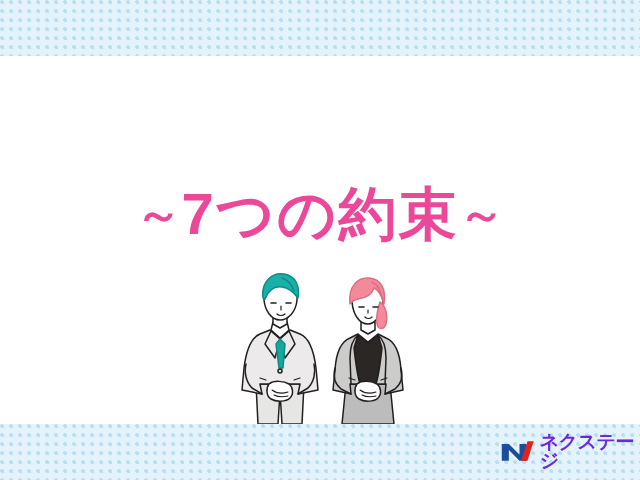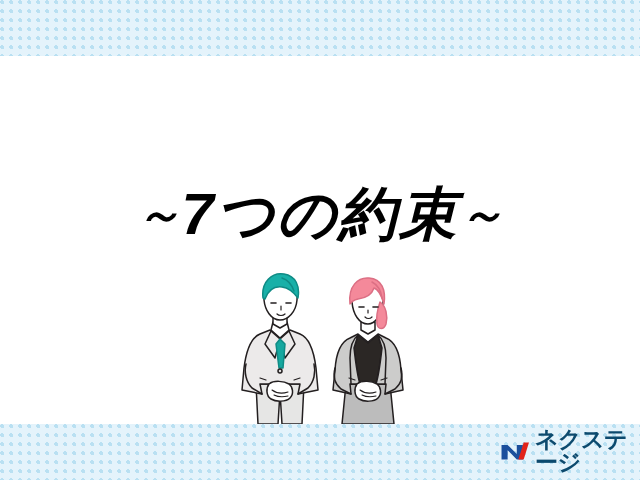--- a/index.html
+++ b/index.html
@@ -45,22 +45,21 @@
     font-size: 30px;
     font-weight: bold;
     letter-spacing: -0.5px;
     color: #1b5490;
   }
   #headline-sub {
     top: 176px;
     font-size: 58px;
     font-weight: bold;
     letter-spacing: 2px;
-    color: #000000;
-    font-style: italic;
+    color: #ec4899;
   }
   #headline-sub .tilde {
     font-size: 46px;
     letter-spacing: 0;
     vertical-align: 4px;
   }
 
   
   #people {
     position: absolute;
@@ -76,23 +75,23 @@
     position: absolute;
     left: 500px;
     top: 436px;
     height: 30px;
     display: flex;
     align-items: center;
     gap: 6px;
   }
   #logo-mark { display: block; }
   #logo-text {
-    font-size: 23px;
+    font-size: 19px;
     font-weight: bold;
-    color: #0c4a6e;
+    color: #6d28d9;
     letter-spacing: -0.5px;
     line-height: 1;
   }
 </style>
 </head>
 <body>
 
 <div id="stage">
 
   <div id="top-banner" class="dot-banner"></div>

